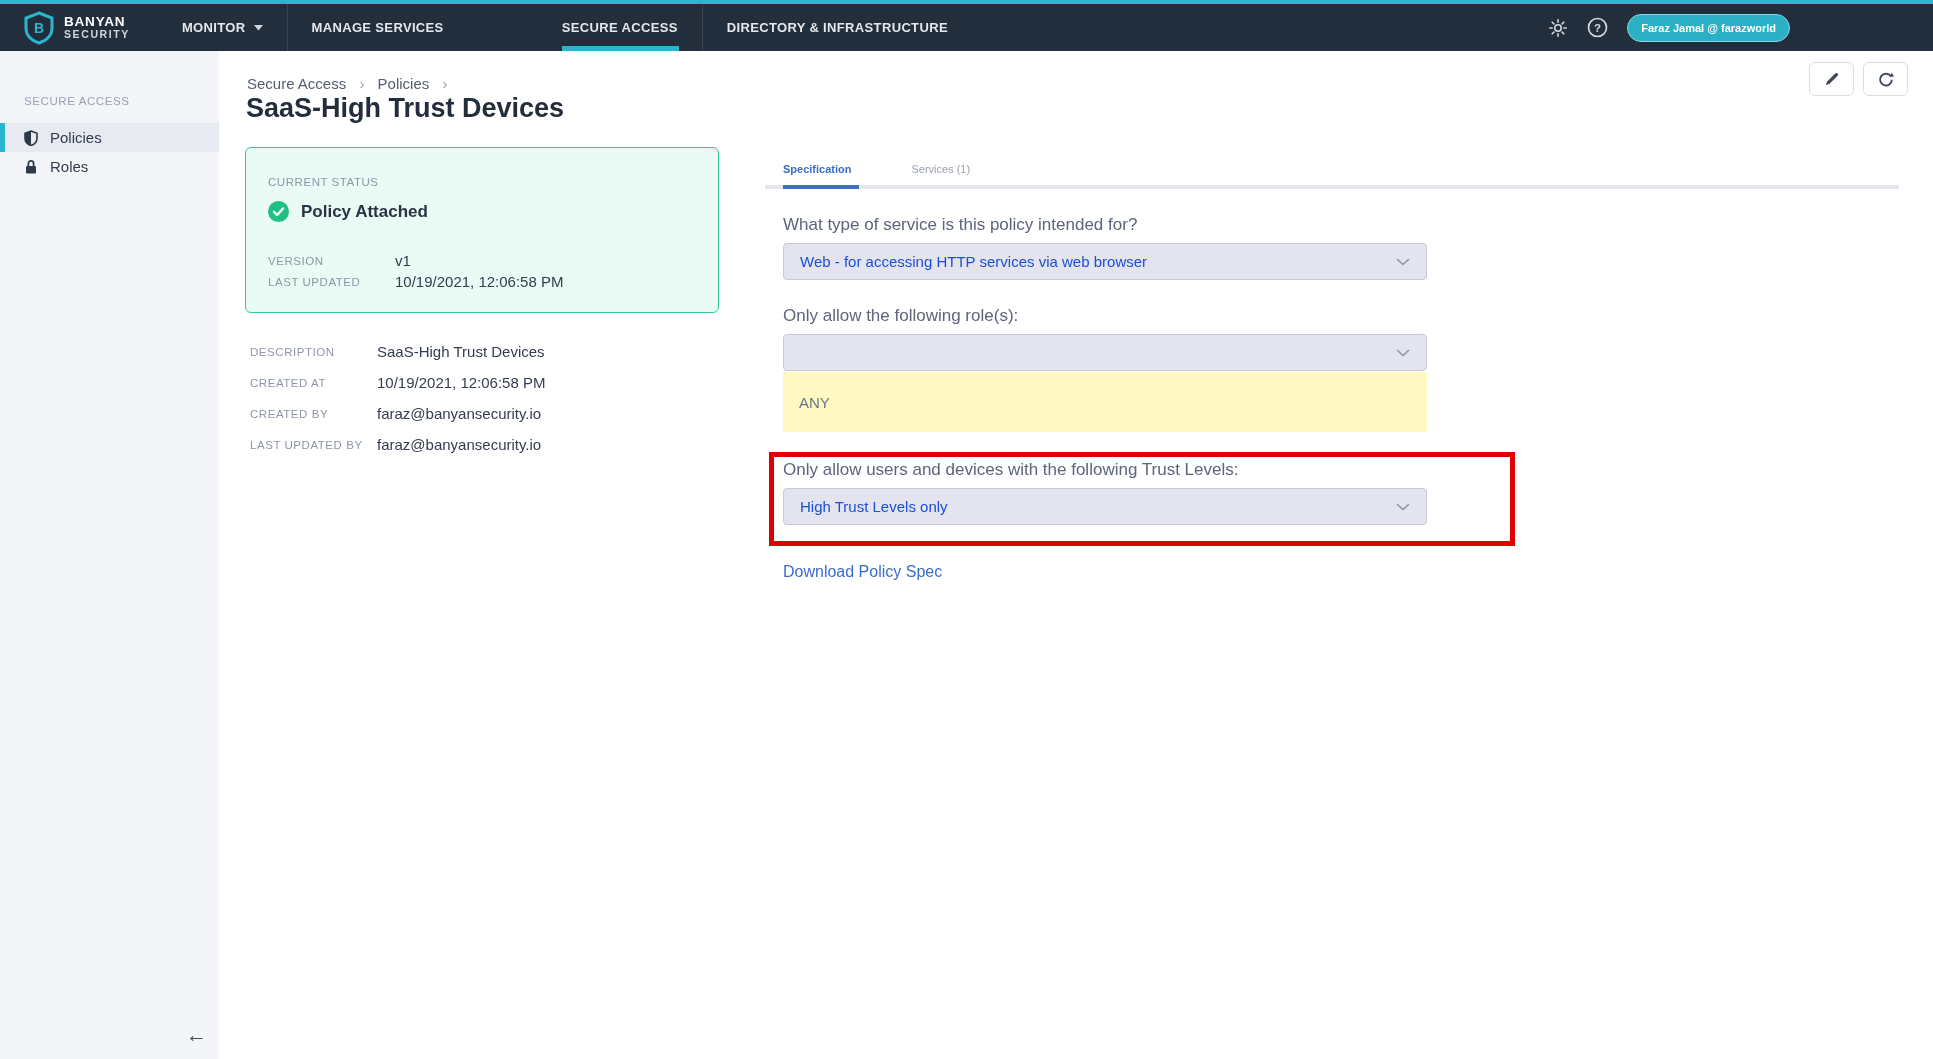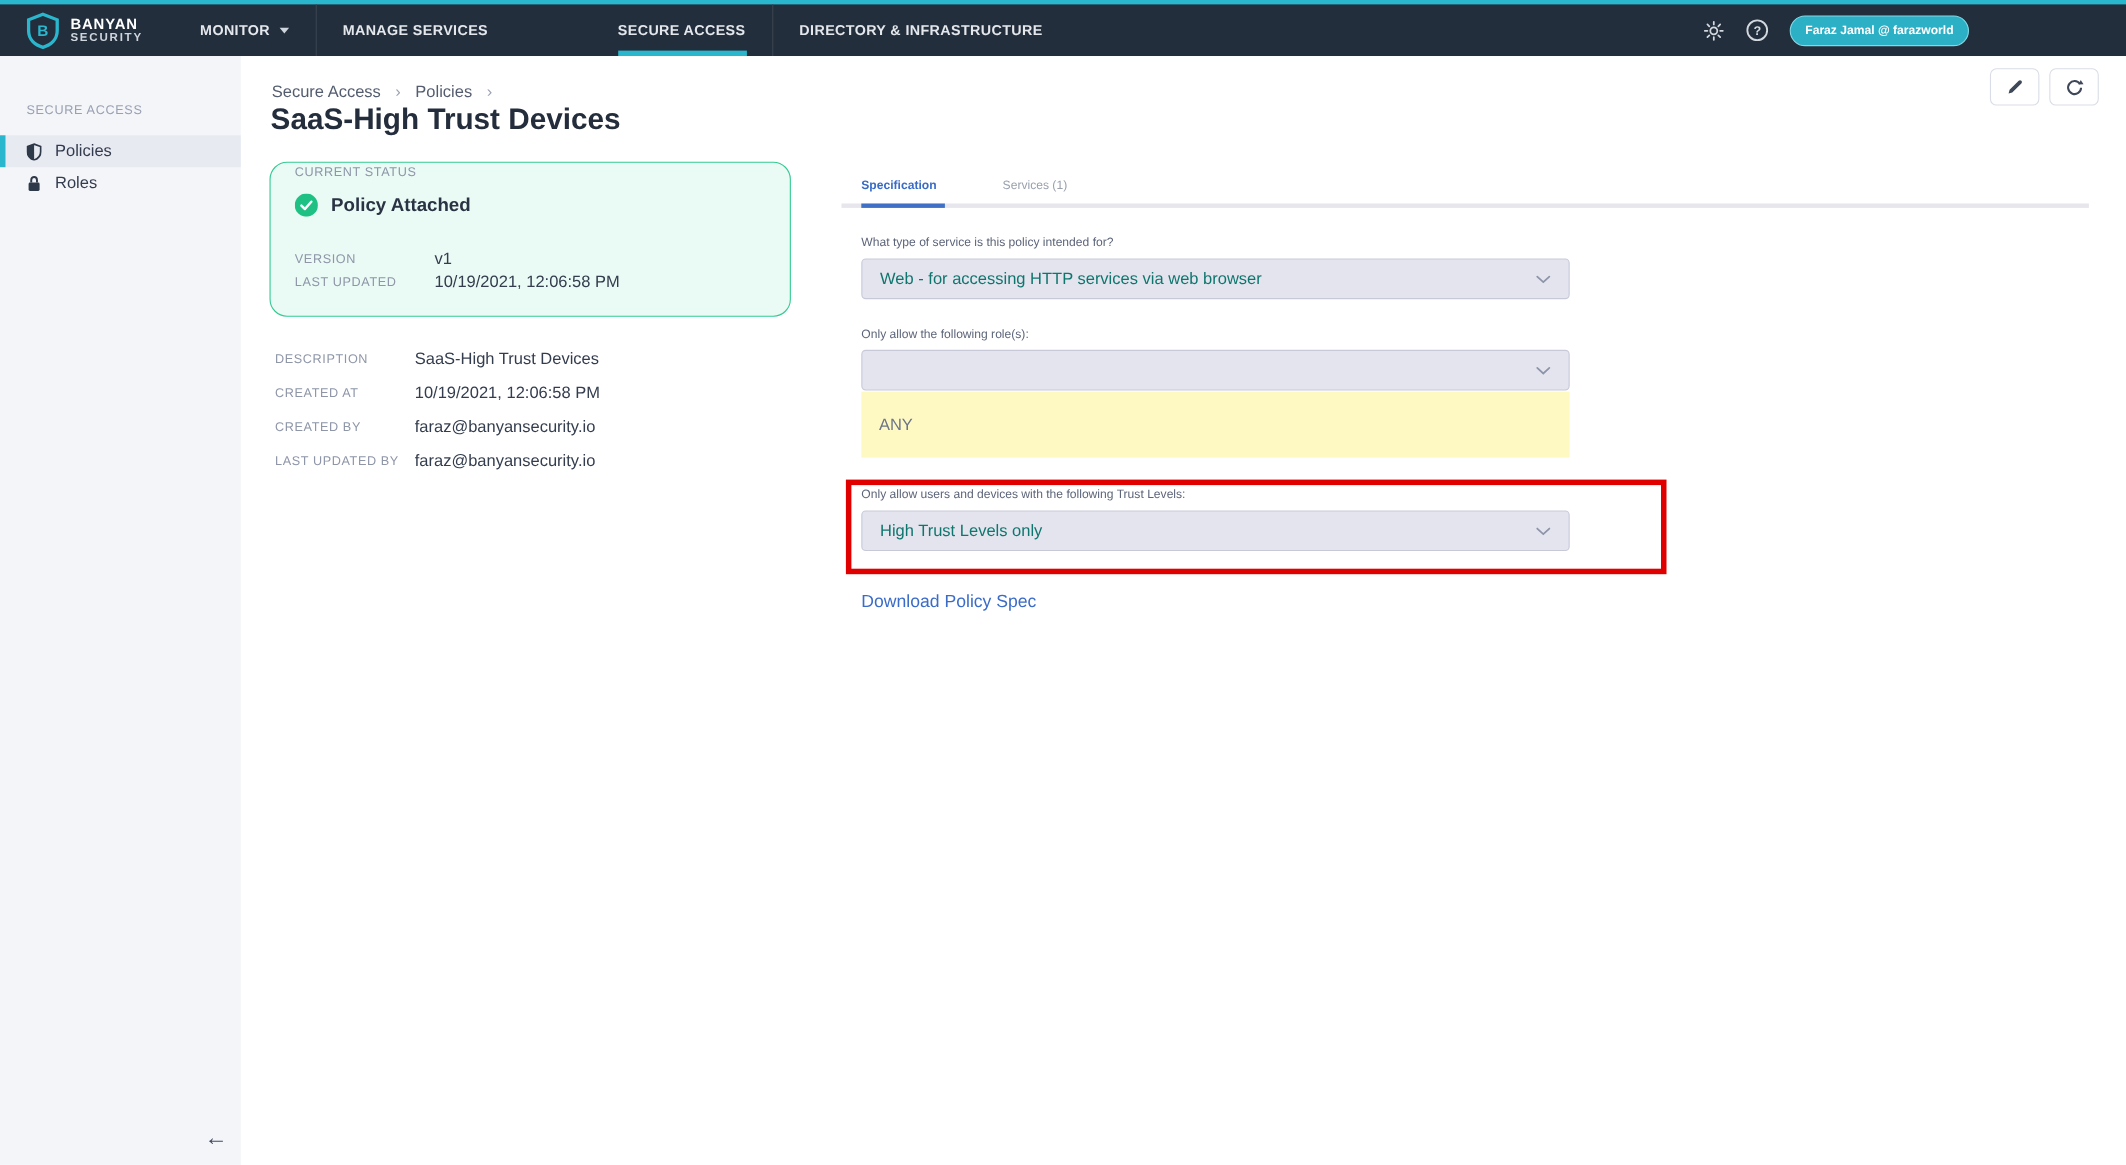--- a/index.html
+++ b/index.html
@@ -62,46 +62,46 @@
   .page-title { position: absolute; left: 27px; top: 42px; font-size: 27px; font-weight: 700; color: #242d3c; }
   .header-actions { position: absolute; top: 11px; right: 25px; display: flex; gap: 9px; }
   .icon-btn {
     width: 45px; height: 34px; background: #fff; border: 1px solid #d9dde6; border-radius: 6px;
     display: flex; align-items: center; justify-content: center; cursor: pointer;
   }
 
   
   .left-col { position: absolute; left: 26px; top: 96px; width: 474px; }
   .status-card {
-    border: 1px solid #33ca92; background: #eafaf4; border-radius: 16px;
-    padding: 3px 22px 22px 22px;
+    border: 1px solid #33ca92; background: #eafaf4; border-radius: 6px;
+    padding: 28px 22px 22px 22px;
   }
   .micro-label { font-size: 11.5px; color: #8e96a8; letter-spacing: 0.55px; }
   .status-row { display: flex; align-items: center; gap: 12px; margin-top: 13px; }
   .status-text { font-size: 17px; font-weight: 700; color: #2a3344; }
   .kv-rows { margin-top: 30px; display: grid; grid-template-columns: 127px 1fr; row-gap: 4px; align-items: center; }
   .kv-value { font-size: 15px; color: #343d4e; }
   .details { margin-top: 30px; padding-left: 5px; display: grid; grid-template-columns: 127px 1fr; row-gap: 14px; align-items: center; }
 
   
   .right-col { position: absolute; left: 546px; top: 112px; width: 1134px; }
   .tabs { display: flex; gap: 60px; padding-left: 18px; margin-bottom: 10px; }
   .tab { font-size: 11px; cursor: pointer; }
   .tab.active { color: #3a6cc6; font-weight: 600; }
   .tab.inactive { color: #99a1ad; }
   .tab-track { height: 4px; background: #e6e6ec; position: relative; }
   .tab-track-active { position: absolute; left: 18px; top: 0; width: 76px; height: 4px; background: #3f70c6; }
 
   .form { padding-left: 18px; }
-  .f-label { margin: 26px 0 8px 0; font-size: 11px; color: #5d657a; }
+  .f-label { margin: 26px 0 8px 0; font-size: 17px; color: #5d657a; }
   .select {
     width: 644px; height: 37px; background: #e3e4ee; border: 1px solid #c7c9d9; border-radius: 4px;
     display: flex; align-items: center; padding: 0 16px; cursor: pointer;
   }
-  .select-value { flex: 1; font-size: 15px; color: #0f766e; white-space: nowrap; overflow: hidden; }
+  .select-value { flex: 1; font-size: 15px; color: #1d4ed8; white-space: nowrap; overflow: hidden; }
   .option-panel {
     margin-top: 1px; width: 644px; height: 60px; background: #fef9c3;
     display: flex; align-items: center; padding: 0 16px; font-size: 15px; color: #6d7487; cursor: pointer;
   }
   .highlight-box {
     margin-top: 20px; margin-left: -14px; width: 746px;
     border: 5px solid #e00000; padding: 1px 0 16px 9px;
   }
   .highlight-box .f-label { margin-top: 2px; }
   .download-link { display: inline-block; margin-top: 17px; font-size: 16px; color: #3a6cc8; cursor: pointer; }

